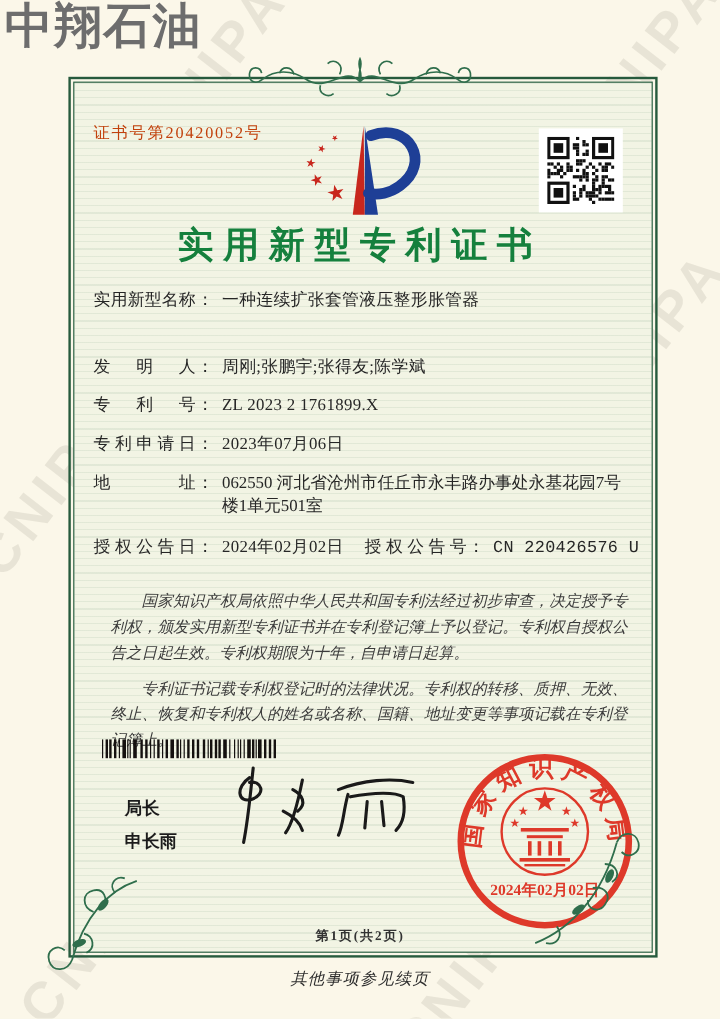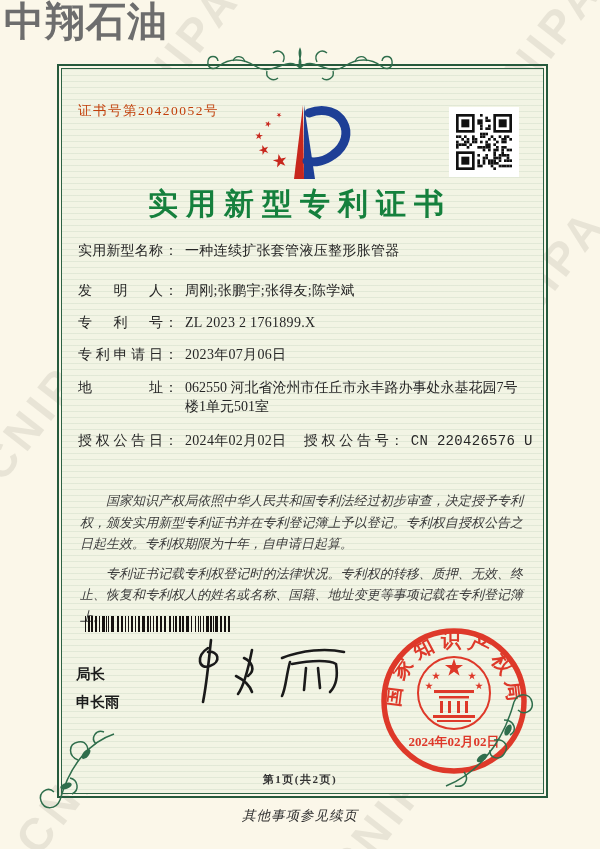--- a/index.html
+++ b/index.html
@@ -29,29 +29,29 @@
   .qr{position:absolute;left:449px;top:107px;width:70px;height:70px;background:#fff;
       display:flex;align-items:center;justify-content:center;}
   .title{position:absolute;left:0;right:0;top:184px;text-align:center;font-size:30px;
          font-weight:700;letter-spacing:8px;color:#15803d;}
   
   .fields{position:absolute;left:78px;top:241px;width:455px;font-size:14px;color:#262626;}
   .frow{line-height:20px;white-space:nowrap;}
   .flabel{display:inline-block;width:85px;text-align:justify;text-align-last:justify;vertical-align:top;}
   .fcolon{display:inline-block;margin:0 7px 0 1px;vertical-align:top;}
   .fval{letter-spacing:.3px;}
-  .mb20{margin-bottom:20px;} .mb12{margin-bottom:12px;} .mb13{margin-bottom:13px;} .mb4{margin-bottom:15px;}
+  .mb20{margin-bottom:36px;} .mb12{margin-bottom:12px;} .mb13{margin-bottom:13px;} .mb4{margin-bottom:15px;}
   .addr-val{display:inline-block;vertical-align:top;line-height:19px;white-space:normal;width:355px;}
   .pair2{margin-left:14px;font-family:Liberation Mono, monospace;}
   
   .notice{position:absolute;left:80px;top:490px;width:443px;font-size:13px;font-style:italic;
           line-height:21.5px;color:#3b3b3b;text-align:justify;}
-  .notice p{margin:0 0 8px 0;text-indent:2em;}
+  .notice p{margin:0 0 8px 12px;text-indent:2em;}
   .barcode{position:absolute;left:85px;top:616px;}
-  .officer{position:absolute;left:76px;top:660px;font-family:"Liberation Sans",sans-serif;
+  .officer{position:absolute;left:104px;top:660px;font-family:"Liberation Sans",sans-serif;
            font-weight:700;font-size:14.5px;line-height:28px;color:#1c1c1c;}
   .sig{position:absolute;left:178px;top:634px;}
   .seal{position:absolute;left:377px;top:626px;opacity:.93;}
   .pageinfo{position:absolute;left:0;right:0;top:772px;text-align:center;font-size:11px;
             letter-spacing:1.5px;color:#333;font-weight:bold;}
   .note{position:absolute;left:0;right:0;top:807px;text-align:center;font-size:13.5px;
         font-style:italic;color:#2e2e2e;letter-spacing:1px;}
   .fl-top{position:absolute;left:205px;top:42px;}
   .fl-bl{position:absolute;left:26px;top:726px;}
   .fl-br{position:absolute;left:434px;top:686px;}

